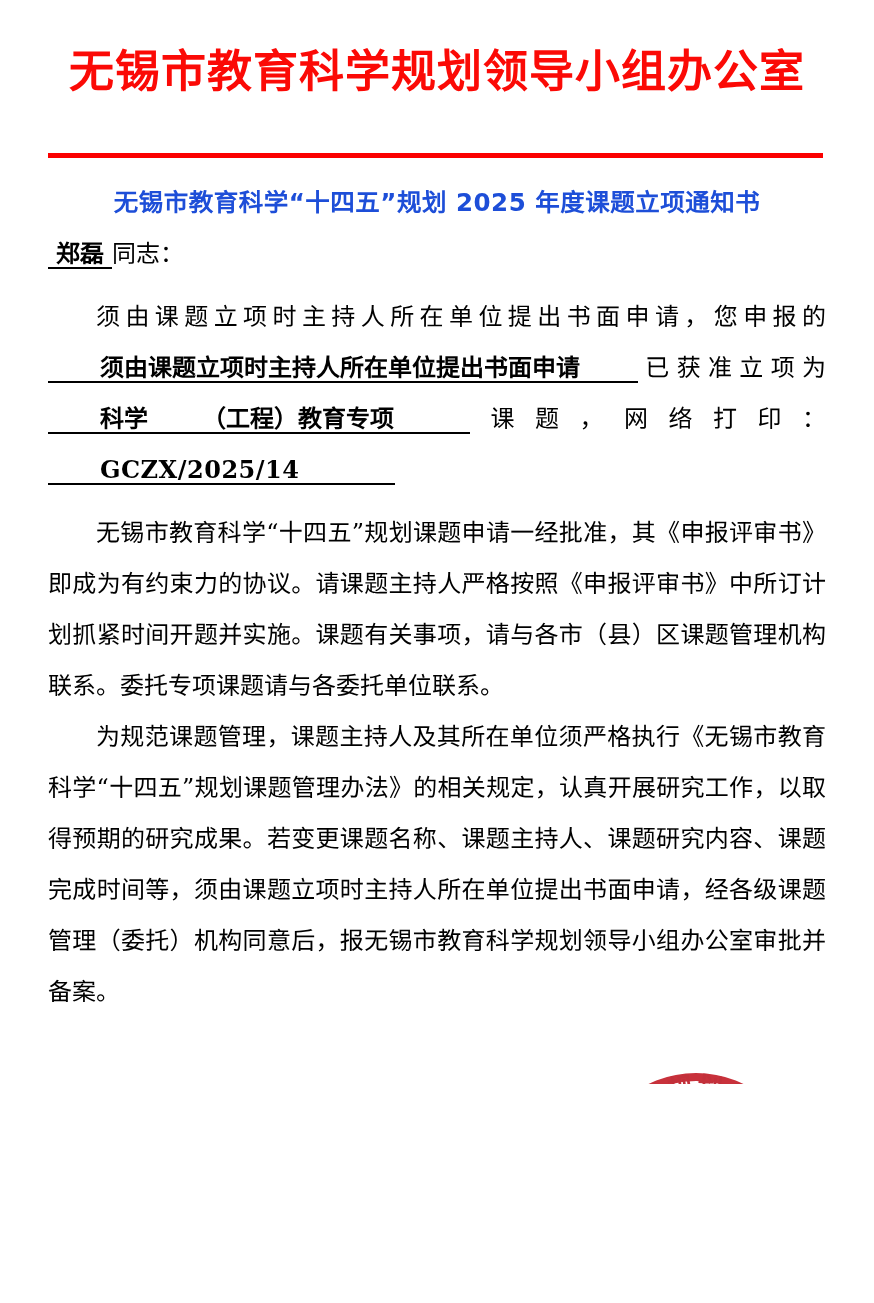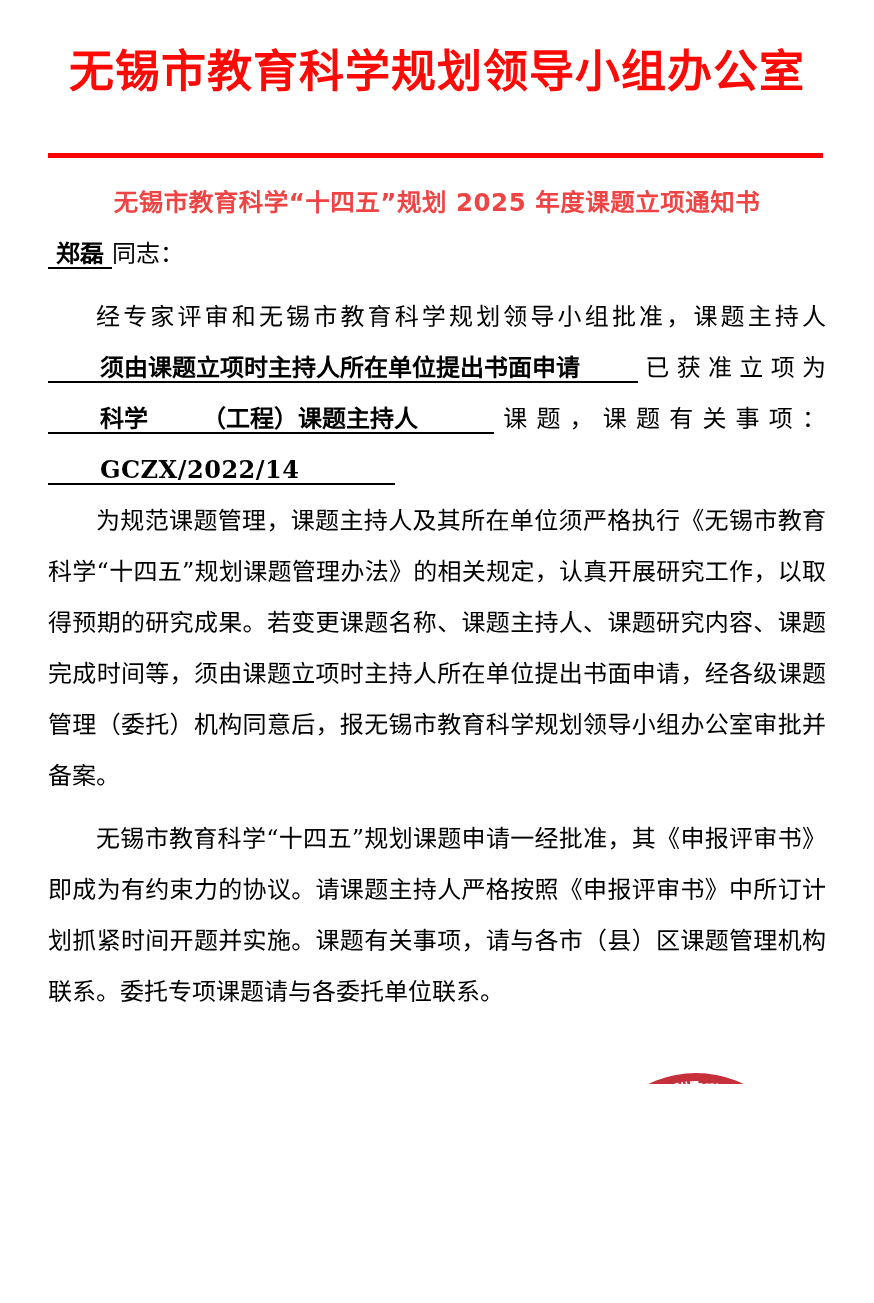--- a/index.html
+++ b/index.html
@@ -54,21 +54,21 @@
     position: absolute;
     left: 48px;
     top: 178px;
     width: 778px;
   }
 
   .doc-title {
     font-family: "DejaVu Sans", "Liberation Sans", sans-serif;
     font-size: 24.5px;
     font-weight: bold;
-    color: #ef4444;
+    color: #1d4ed8;
     text-align: center;
     letter-spacing: 0.5px;
     line-height: 1.35;
     white-space: nowrap;
     margin: 8px 0 0 0;
   }
 
   .salutation {
     font-size: 24px;
     line-height: 1.3;
@@ -181,26 +181,26 @@
 
   <div class="doc">
 
     <div class="doc-title">无锡市教育科学“十四五”规划 2025 年度课题立项通知书</div>
 
     <div class="salutation">
       <span class="fill name">郑磊</span><span>同志：</span>
     </div>
 
     <p class="para indent para-fill">
-      <span>经专家评审和无锡市教育科学规划领导小组批准，课题主持人</span><span class="fill wide-pad-right">须由课题立项时主持人所在单位提出书面申请</span><span>已获准立项为</span><span class="fill cat-start">科学</span><span class="fill cat-end">（工程）课题主持人</span><span>课题，课题有关事项：</span><span class="fill code">GCZX/2022/14</span>
+      <span>须由课题立项时主持人所在单位提出书面申请，您申报的</span><span class="fill wide-pad-right">须由课题立项时主持人所在单位提出书面申请</span><span>已获准立项为</span><span class="fill cat-start">科学</span><span class="fill cat-end">（工程）教育专项</span><span>课题，网络打印：</span><span class="fill code">GCZX/2025/14</span>
     </p>
 
+    <p class="para indent para-gap">无锡市教育科学“十四五”规划课题申请一经批准，其《申报评审书》即成为有约束力的协议。请课题主持人严格按照《申报评审书》中所订计划抓紧时间开题并实施。课题有关事项，请与各市（县）区课题管理机构联系。委托专项课题请与各委托单位联系。</p>
+
     <p class="para indent">为规范课题管理，课题主持人及其所在单位须严格执行《无锡市教育科学“十四五”规划课题管理办法》的相关规定，认真开展研究工作，以取得预期的研究成果。若变更课题名称、课题主持人、课题研究内容、课题完成时间等，须由课题立项时主持人所在单位提出书面申请，经各级课题管理（委托）机构同意后，报无锡市教育科学规划领导小组办公室审批并备案。</p>
-
-    <p class="para indent para-gap">无锡市教育科学“十四五”规划课题申请一经批准，其《申报评审书》即成为有约束力的协议。请课题主持人严格按照《申报评审书》中所订计划抓紧时间开题并实施。课题有关事项，请与各市（县）区课题管理机构联系。委托专项课题请与各委托单位联系。</p>
   </div>
 
   <div class="seal">
     <svg width="226" height="226" viewBox="0 0 226 226" xmlns="http://www.w3.org/2000/svg">
       <defs>
         <path id="ringpath" d="M 113,113 m -86,0 a 86,86 0 1,1 172,0" fill="none"></path>
       </defs>
       <circle cx="113" cy="113" r="104" fill="none" stroke="#C4202B" stroke-width="8"></circle>
       <text font-family="'DejaVu Sans','Liberation Sans',sans-serif" font-size="25" font-weight="bold" fill="#BD1F2A" letter-spacing="2">
         <textPath href="#ringpath" startOffset="50%" text-anchor="middle">无锡市教育科学规划领导小组办公室</textPath>

